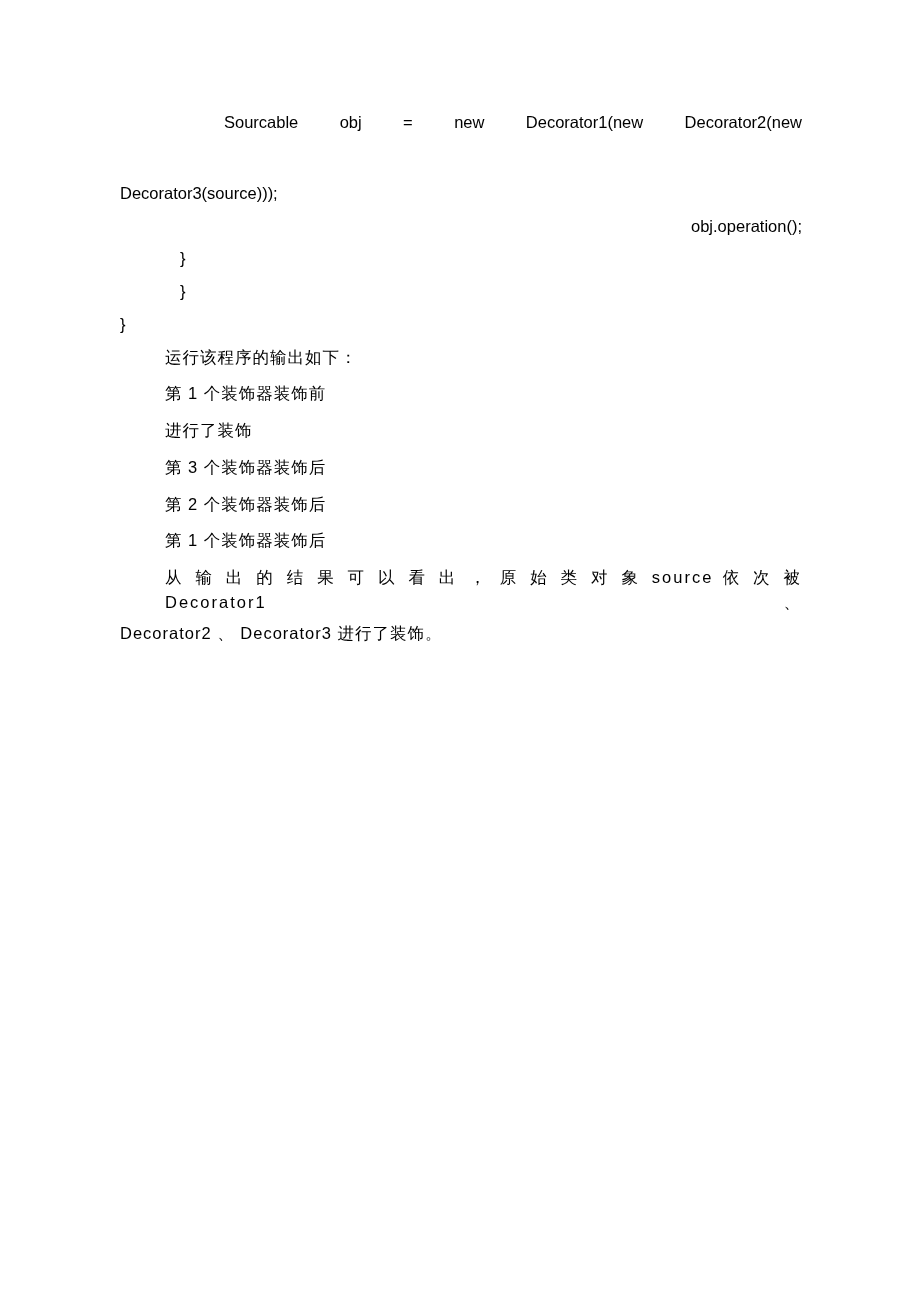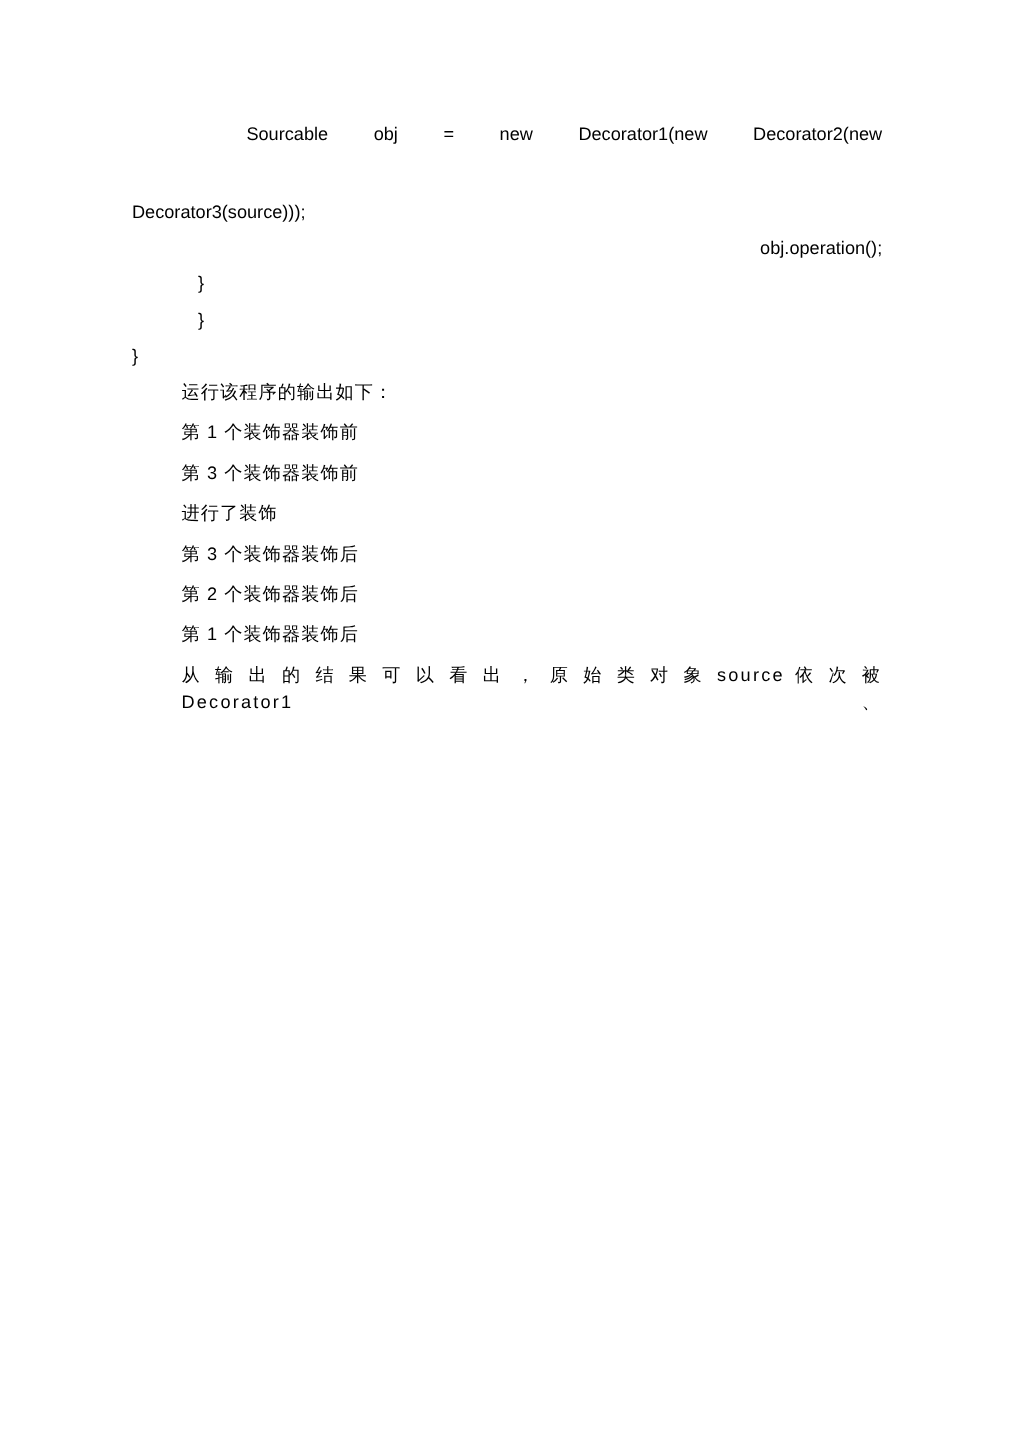--- a/index.html
+++ b/index.html
@@ -73,21 +73,21 @@
 
   <div class="indented-1 arial">obj.operation();</div>
 
   <div class="indented-2">}</div>
   <div class="indented-2">}</div>
   <div class="brace-close">}</div>
 
   <div class="cn-para">运行该程序的输出如下：</div>
 
   <div class="cn-para">第 1 个装饰器装饰前</div>
-  <div class="cn-para">第 3 个装饰器装饰前</div>
   <div class="cn-para">进行了装饰</div>
   <div class="cn-para">第 3 个装饰器装饰后</div>
   <div class="cn-para">第 2 个装饰器装饰后</div>
   <div class="cn-para">第 1 个装饰器装饰后</div>
 
   <div class="cn-para-wide">从 输 出 的 结 果 可 以 看 出 ， 原 始 类 对 象 source  依 次 被  Decorator1 、</div>
+  <div class="cn-para-wide-2">Decorator2 、 Decorator3 进行了装饰。</div>
 
 </div>
 
 </body></html>

